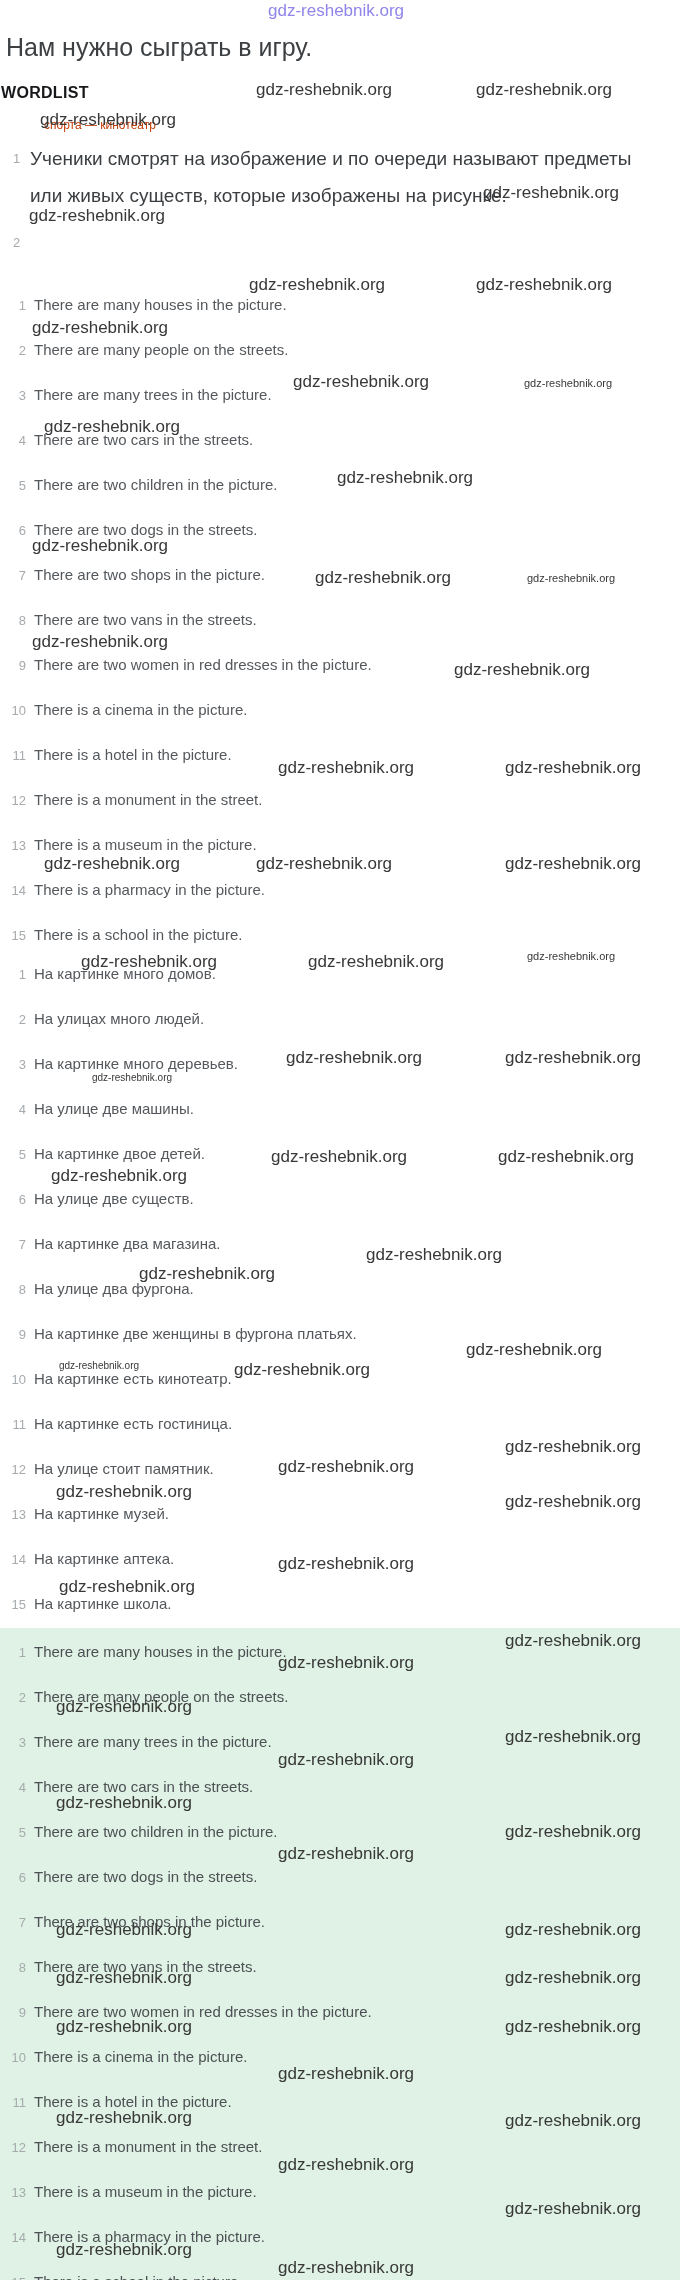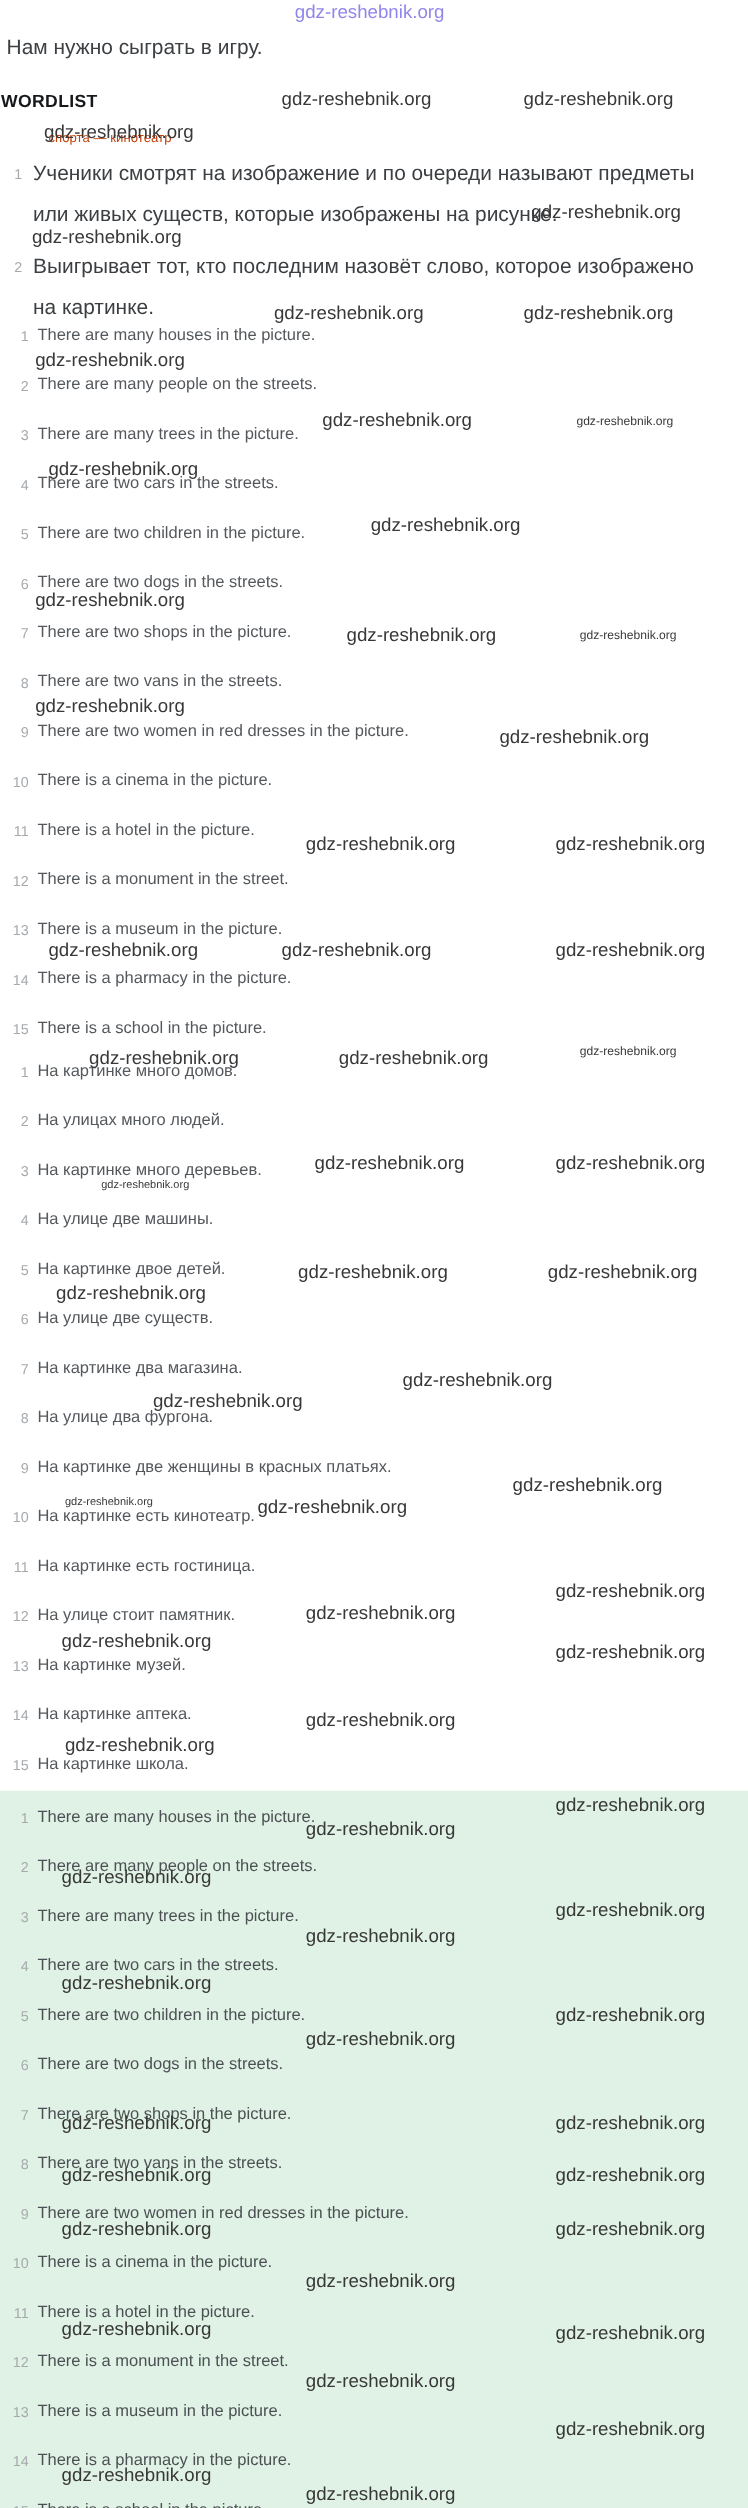--- a/index.html
+++ b/index.html
@@ -1,20 +1,20 @@
 <!DOCTYPE html>
 <html><head>
 <meta charset="utf-8">
 <style>
   * { margin:0; padding:0; box-sizing:border-box; }
   html,body { background:#ffffff; }
   body { font-family:"Liberation Sans", sans-serif; }
   .page { position:relative; width:680px; height:2280px; overflow:hidden; background:#ffffff; }
 
-  .intro { position:absolute; top:33px; left:6px; font-size:19px; color:#3d4043; }
+  .intro { position:absolute; top:33px; left:6px; font-size:25px; color:#3d4043; }
   .wordlist { position:absolute; top:84px; left:1px; font-size:16px; font-weight:bold; color:#17181a; letter-spacing:.3px; }
   .crossed { position:absolute; top:118px; left:44px; font-size:12px; color:#c2410c; }
 
   .instructions { position:absolute; top:140px; left:0; width:680px; list-style:none; }
   .inst { display:flex; margin-bottom:10px; }
   .inum { flex:none; width:30px; padding-left:13px; font-size:13px; color:#a6aaad; line-height:37px; }
   .itext { width:612px; font-size:19px; line-height:37px; color:#3b3f42; }
 
   .list { position:absolute; left:0; width:680px; }
   #list-en { top:293px; }
@@ -42,21 +42,20 @@
 
   <div class="crossed">спорта — кинотеатр</div>
 
   <ol class="instructions">
     <li class="inst">
       <span class="inum">1</span>
       <span class="itext">Ученики смотрят на изображение и по очереди называют предметы или живых существ, которые изображены на рисунке.</span>
     </li>
     <li class="inst">
       <span class="inum">2</span>
-      <span class="itext">Выигрывает тот, кто последним назовёт слово, которое изображено на картинке.</span>
     </li>
   </ol>
 
   <div id="list-en" class="list">
       <div class="row">
         <span class="num">1</span>
         <span class="txt">There are many houses in the picture.</span>
       </div>
       <div class="row">
         <span class="num">2</span>
@@ -144,21 +143,21 @@
       <div class="row">
         <span class="num">7</span>
         <span class="txt">На картинке два магазина.</span>
       </div>
       <div class="row">
         <span class="num">8</span>
         <span class="txt">На улице два фургона.</span>
       </div>
       <div class="row">
         <span class="num">9</span>
-        <span class="txt">На картинке две женщины в красных платьях.</span>
+        <span class="txt">На картинке две женщины в фургона платьях.</span>
       </div>
       <div class="row">
         <span class="num">10</span>
         <span class="txt">На картинке есть кинотеатр.</span>
       </div>
       <div class="row">
         <span class="num">11</span>
         <span class="txt">На картинке есть гостиница.</span>
       </div>
       <div class="row">

